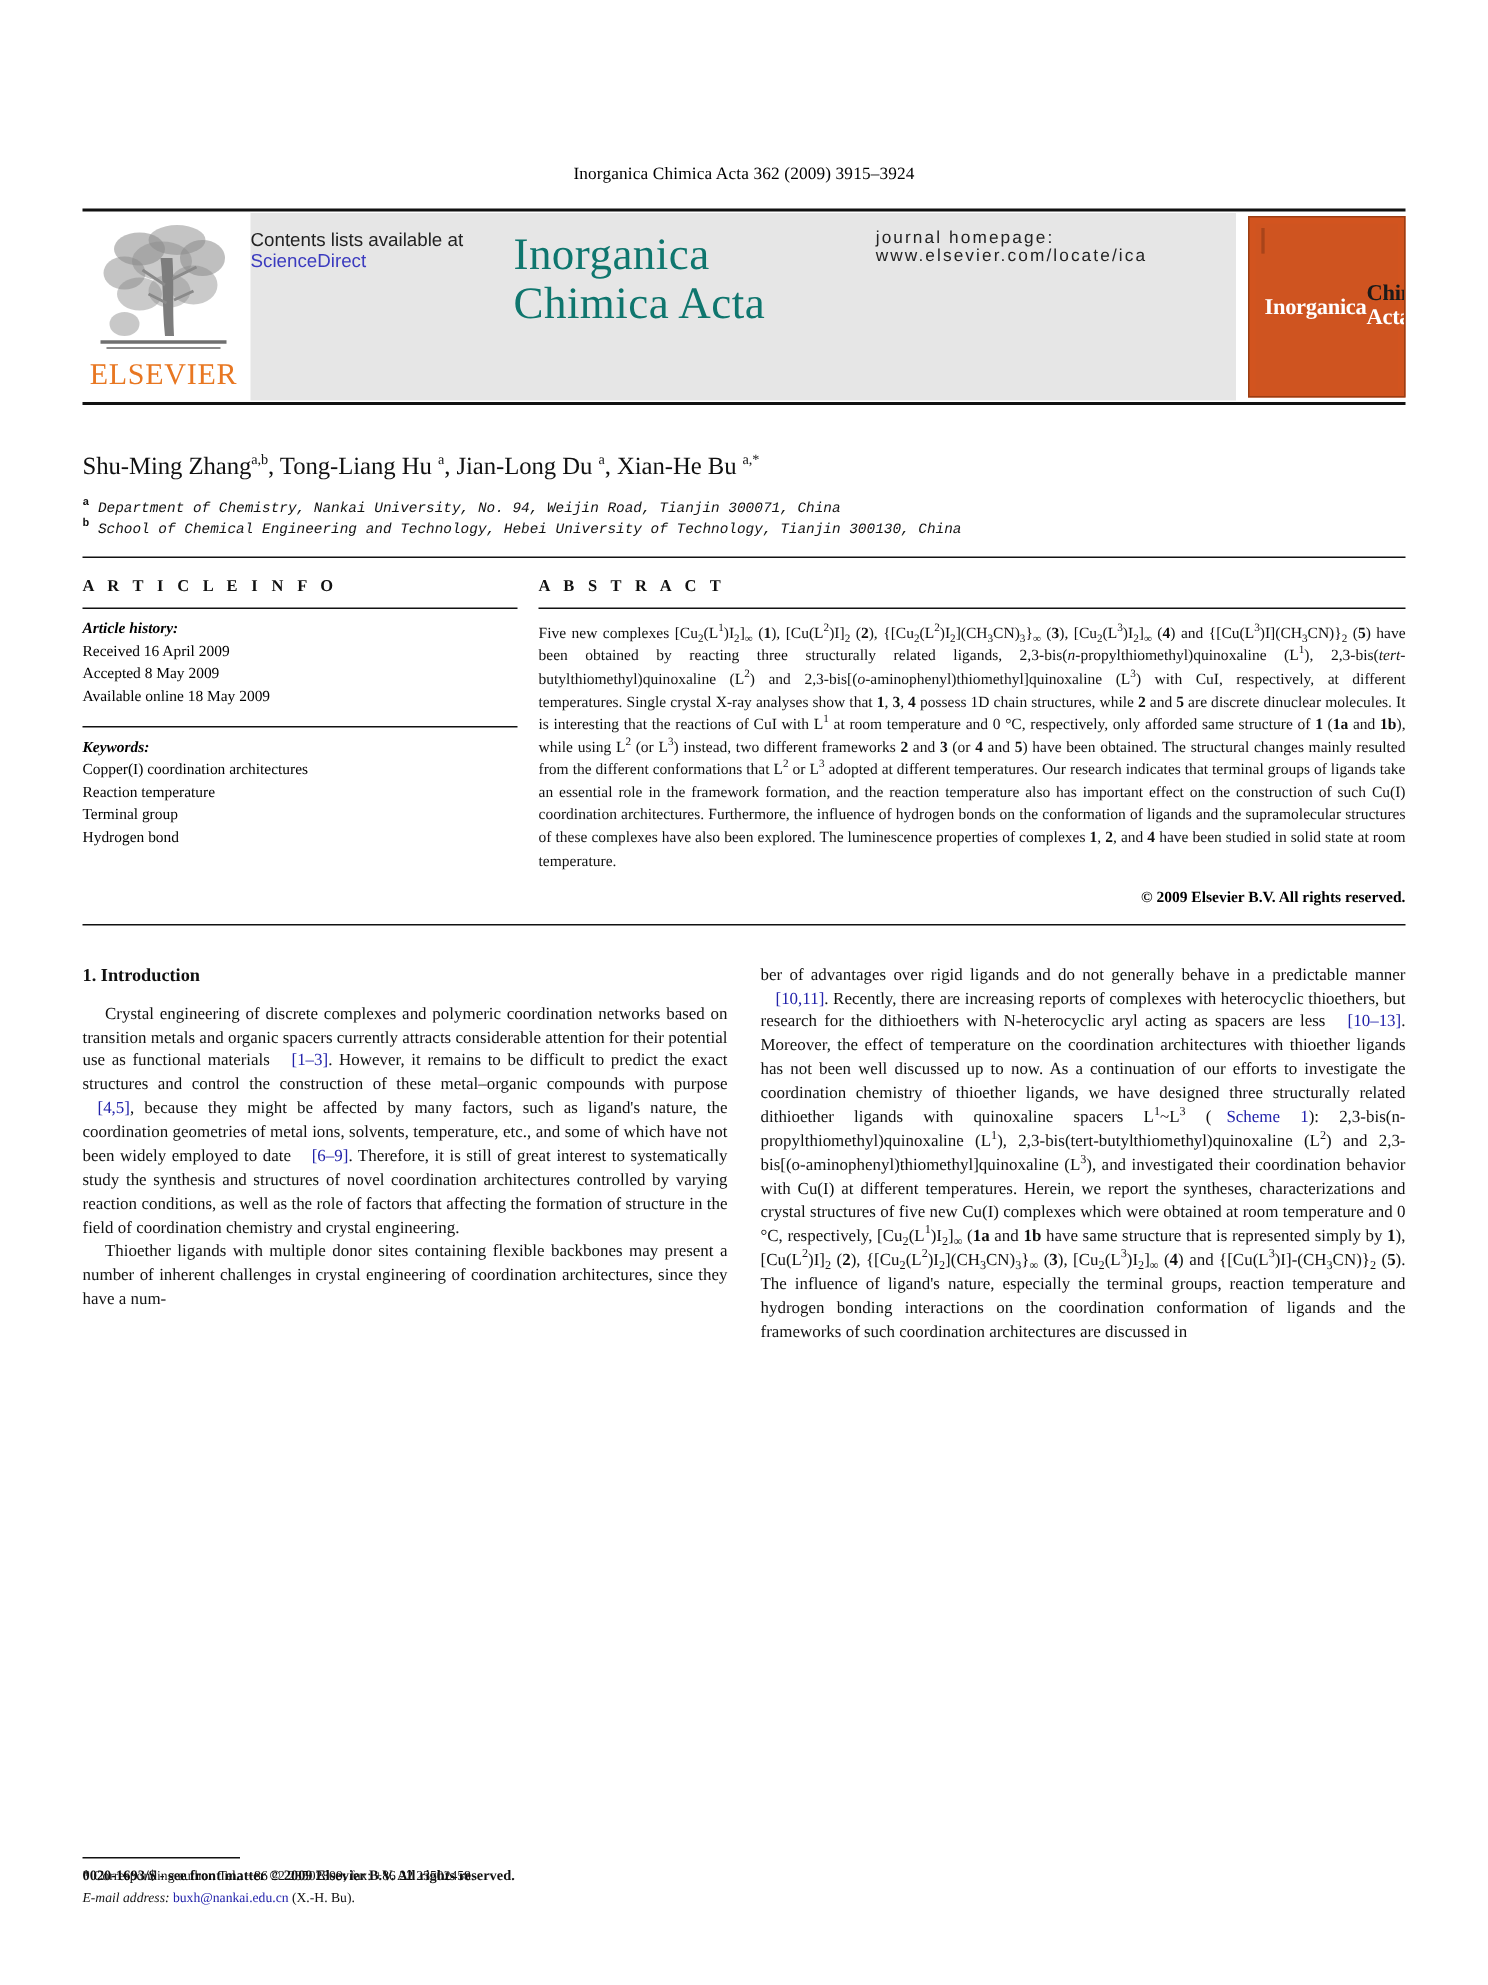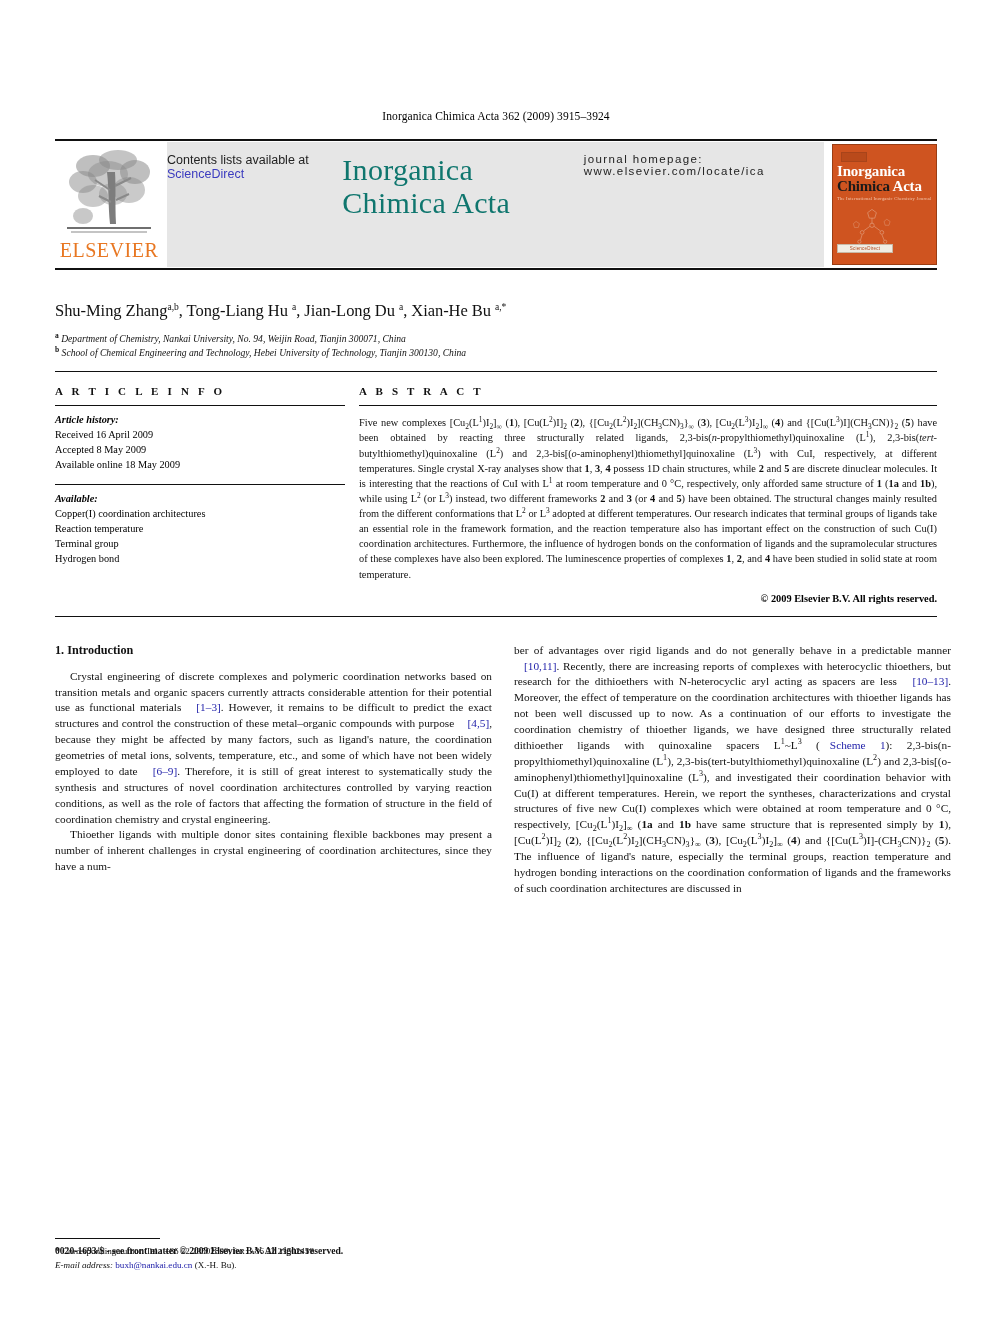--- a/index.html
+++ b/index.html
@@ -91,22 +91,22 @@
     background: #d2541f;
     border: 1px solid #9a3d13;
     position: relative;
     overflow: hidden;
   }
   .cover-inner {
     position: absolute;
     inset: 4px;
     background: #cf5420;
     display: flex;
-    flex-direction: column;
-    align-items: flex-start;
+    flex-direction: row;
+    align-items: center;
   }
   .cover-topbox {
     width: 26px; height: 17px;
     background: #b94a1b;
     border: 1px solid #a8441a;
     align-self: flex-start;
     margin: 3px 0 0 4px;
   }
   .cover-title1 {
     color: #ffffff;
@@ -161,21 +161,21 @@
   .authors {
     font-family: "Liberation Serif", serif;
     font-size: 16.5px;
     margin-top: 17px;
     color: #111;
     letter-spacing: -.05px;
   }
   .authors sup { font-size: 9.5px; }
   .affils { margin-top: 11px; }
   .affil {
-    font-family: Liberation Serif, serif;
+    font-family: Liberation Mono, monospace;
     font-style: italic;
     font-size: 9.6px;
     line-height: 1.42;
     color: #111;
   }
   .affil sup { font-style: normal; font-weight: bold; font-size: 7.5px; }
 
   
   .rule-top {
     margin: 12px 55px 0 55px;
@@ -215,21 +215,21 @@
   .copyline {
     margin-top: 11px;
     text-align: right;
     font-size: 10.35px;
     font-weight: bold;
   }
   .rule-bot { margin: 12px 55px 0 55px; border-top: 1.2px solid #111; }
 
   
   .body {
-    margin: 26px 41px 0 55px;
+    margin: 26px 55px 0 55px;
     display: flex;
     gap: 22px;
   }
   .col { flex: 1 1 0; }
   .col-left { position: relative; }
   .h1 {
     font-family: "Liberation Serif", serif;
     font-weight: bold;
     font-size: 12.2px;
     margin: 0 0 11px 0;
@@ -366,21 +366,21 @@
       <div class="sect-head">A R T I C L E    I N F O</div>
       <div class="thinrule"></div>
       <div class="info-group">
         <div class="lbl">Article history:</div>
         <div>Received 16 April 2009</div>
         <div>Accepted 8 May 2009</div>
         <div>Available online 18 May 2009</div>
       </div>
       <div class="kw-rule"></div>
       <div class="info-group">
-        <div class="lbl">Available:</div>
+        <div class="lbl">Keywords:</div>
         <div>Copper(I) coordination architectures</div>
         <div>Reaction temperature</div>
         <div>Terminal group</div>
         <div>Hydrogen bond</div>
       </div>
     </div>
 
     <div class="col-abs">
       <div class="sect-head">A B S T R A C T</div>
       <div class="thinrule"></div>

